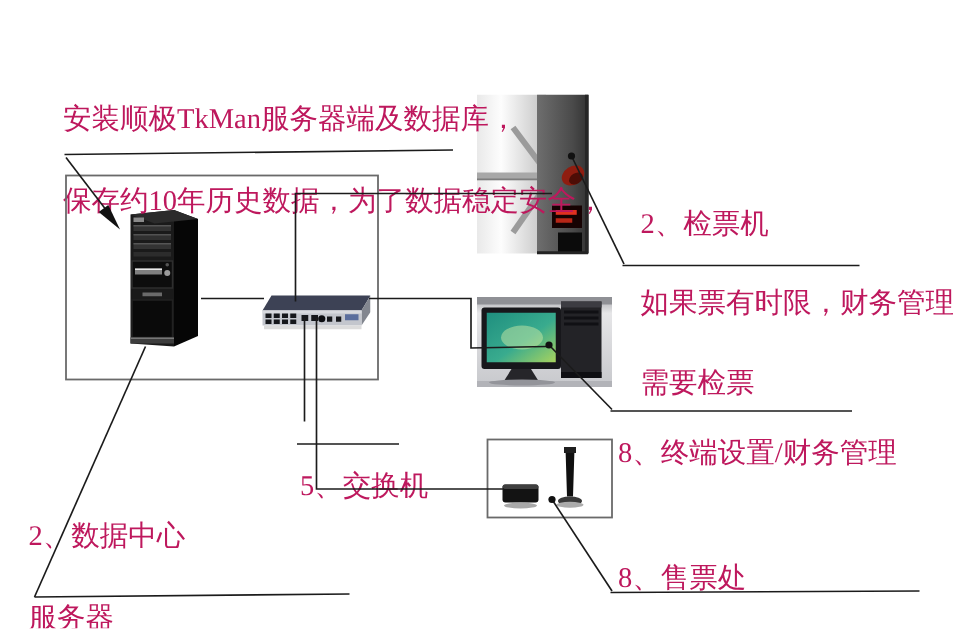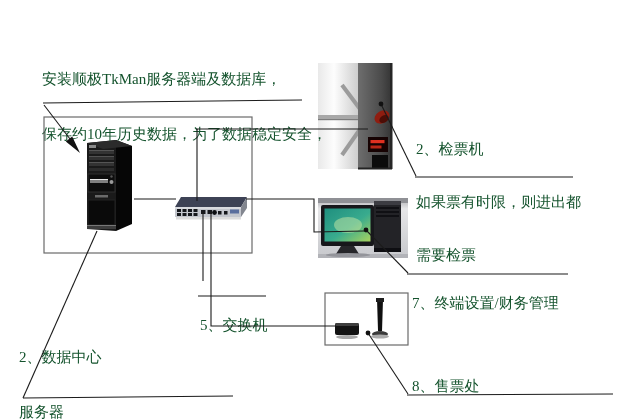--- a/index.html
+++ b/index.html
@@ -1,22 +1,22 @@
 <!DOCTYPE html>
 <html><head>
 <meta charset="utf-8">
 <style>
   html,body{margin:0;padding:0;background:#fff;}
   .canvas{position:relative;width:638px;height:419px;background:#fff;overflow:hidden;
           font-family:"Liberation Serif",serif;color:#000;}
   .overlay{position:absolute;left:0;top:0;width:638px;height:419px;pointer-events:none;}
   .photo{position:absolute;}
-  .note{position:absolute;font-size:15px;line-height:18px;color:#14532d;white-space:pre;}
+  .note{position:absolute;font-size:19px;line-height:18px;color:#be185d;white-space:pre;}
   .note div{white-space:pre;}
-  .lh17 div{line-height:17px;}
+  .lh17 div{line-height:17px;margin-left:11px;}
   .lh19 div{line-height:19px;}
 </style>
 </head>
 <body>
 
 <div class="canvas">
 
   <svg class="photo" style="left:84px;top:138px;" width="52" height="96" viewBox="0 0 52 96">
     <polygon points="3,5 32,2 32,93 3,91" fill="#1a1a1a"></polygon>
     <polygon points="32,2 48,8 48,86 32,93" fill="#060606"></polygon>
@@ -133,26 +133,26 @@
     <ellipse cx="55" cy="43.5" rx="9" ry="2" fill="#ababab"></ellipse>
   </svg>
 
   <div class="note lh19" style="left:42px;top:34px;">
     <div>安装顺极TkMan服务器端及数据库，</div>
     <div>保存约10年历史数据，为了数据稳定安全，</div>
   </div>
 
   <div class="note lh17" style="left:416px;top:105px;">
     <div>2、检票机</div>
-    <div>如果票有时限，则进出都</div>
+    <div>如果票有时限，财务管理</div>
     <div>需要检票</div>
   </div>
 
   <div class="note" style="left:412px;top:258px;">
-    <div>7、终端设置/财务管理</div>
+    <div>8、终端设置/财务管理</div>
   </div>
 
   <div class="note" style="left:200px;top:280px;font-family:Liberation Serif, serif;">
     <div>5、交换机</div>
   </div>
 
   <div class="note" style="left:412px;top:341px;">
     <div>8、售票处</div>
     
     

